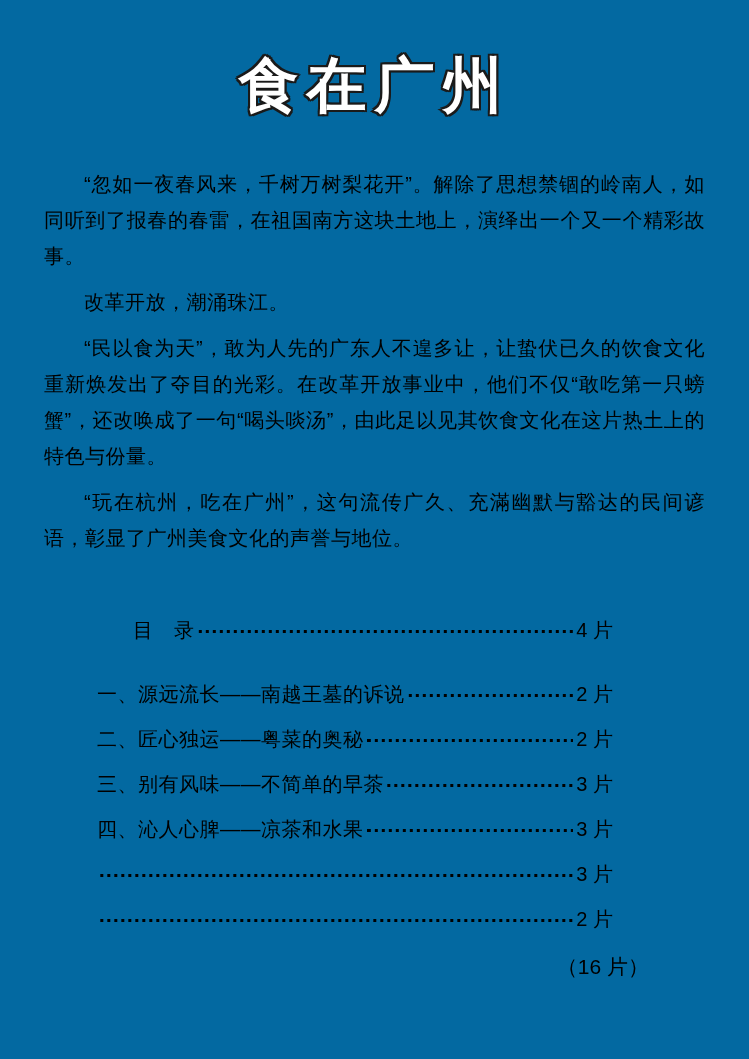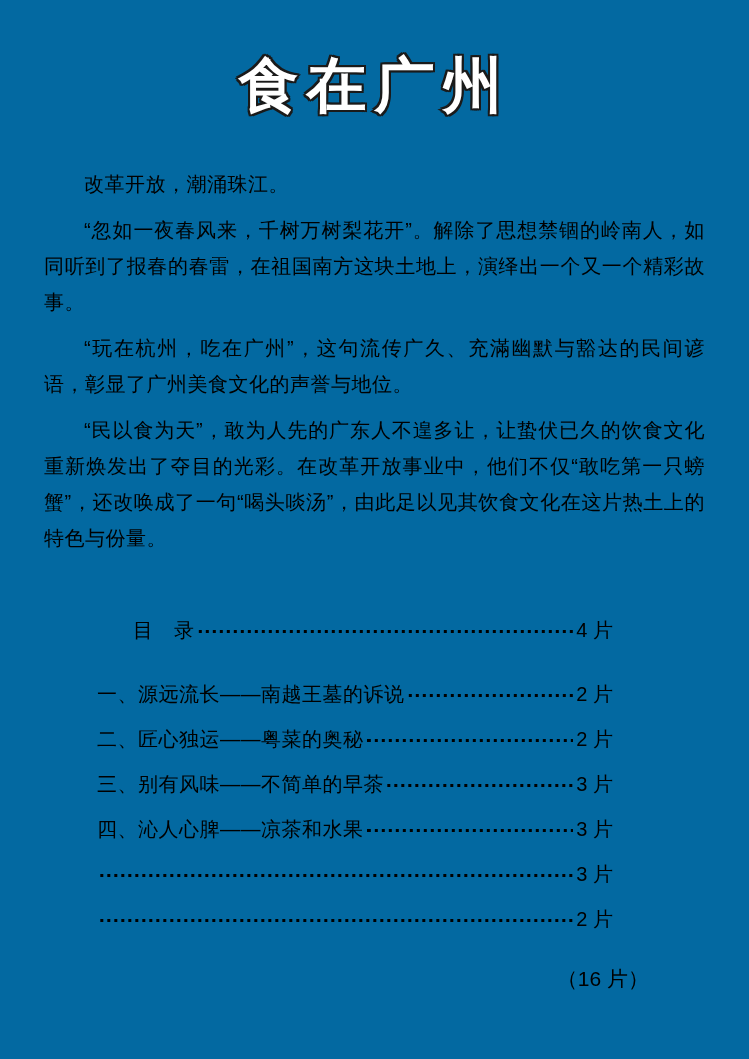--- a/index.html
+++ b/index.html
@@ -73,39 +73,39 @@
     white-space: nowrap;
   }
   .leader {
     flex: 1 1 auto;
     height: 3px;
     margin: 2px 3px 0 3px;
     background-image: repeating-linear-gradient(90deg, #000 0 3px, transparent 3px 7px);
     background-position: right center;
   }
   .footer {
-    margin-top: 22px;
+    margin-top: 10px;
     padding-right: 100px;
     text-align: right;
     font-size: 21px;
     line-height: 30px;
   }
 </style>
 </head>
 <body>
 
 <div class="page">
 
   <h1 class="title">食在广州</h1>
 
   <div class="paragraphs">
+    <p class="para">“忽如一夜春风来，千树万树梨花开”。解除了思想禁锢的岭南人，如同听到了报春的春雷，在祖国南方这块土地上，演绎出一个又一个精彩故事。</p>
     <p class="para">改革开放，潮涌珠江。</p>
-    <p class="para">“忽如一夜春风来，千树万树梨花开”。解除了思想禁锢的岭南人，如同听到了报春的春雷，在祖国南方这块土地上，演绎出一个又一个精彩故事。</p>
+    <p class="para">“民以食为天”，敢为人先的广东人不遑多让，让蛰伏已久的饮食文化重新焕发出了夺目的光彩。在改革开放事业中，他们不仅“敢吃第一只螃蟹”，还改唤成了一句“喝头啖汤”，由此足以见其饮食文化在这片热土上的特色与份量。</p>
     <p class="para">“玩在杭州，吃在广州”，这句流传广久、充滿幽默与豁达的民间谚语，彰显了广州美食文化的声誉与地位。</p>
-    <p class="para">“民以食为天”，敢为人先的广东人不遑多让，让蛰伏已久的饮食文化重新焕发出了夺目的光彩。在改革开放事业中，他们不仅“敢吃第一只螃蟹”，还改唤成了一句“喝头啖汤”，由此足以见其饮食文化在这片热土上的特色与份量。</p>
   </div>
 
   <div class="toc">
 
     <div class="toc-row toc-header">
       <span class="toc-label">目　录</span>
       <span class="leader"></span>
       <span class="toc-page">4 片</span>
     </div>
 

